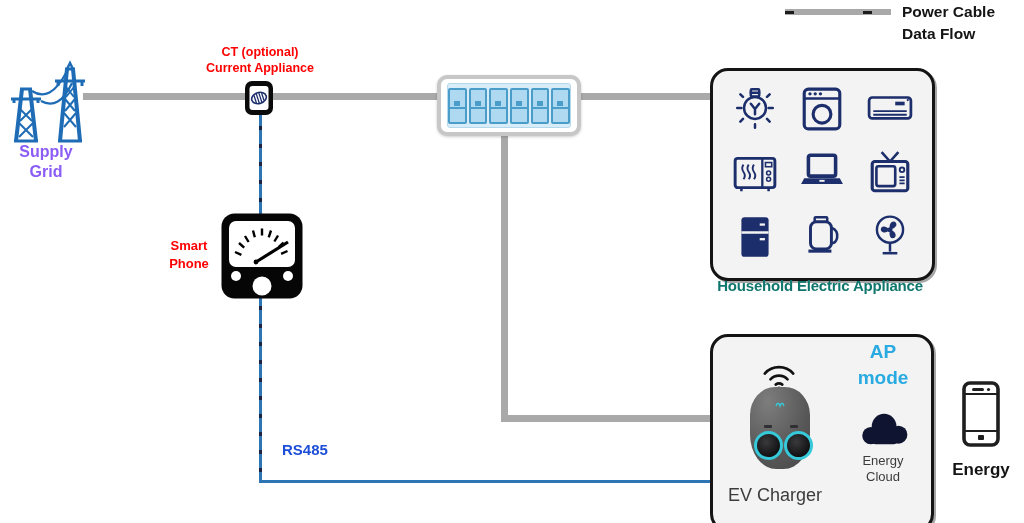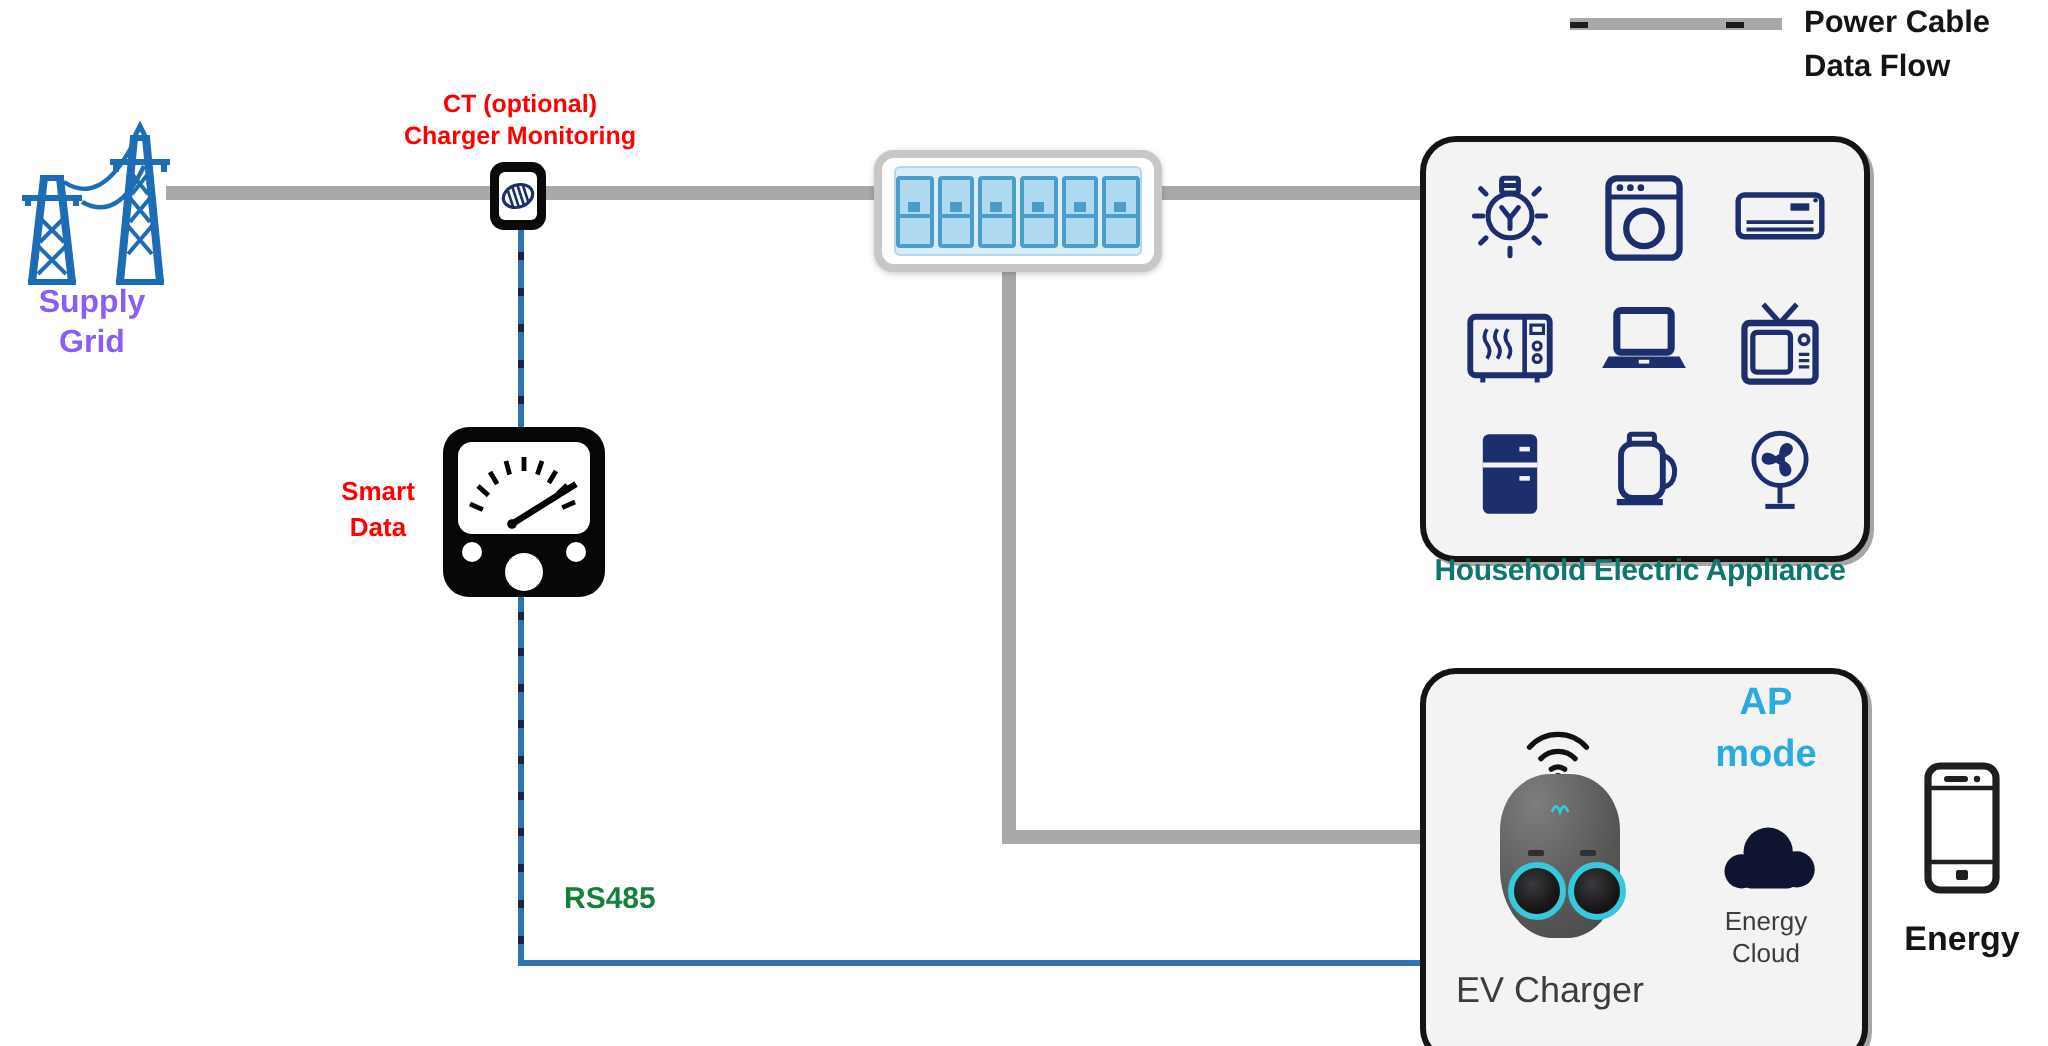--- a/index.html
+++ b/index.html
@@ -49,21 +49,21 @@
     border-radius:42% 42% 44% 44% / 34% 34% 42% 42%;}
   .charger .logo{position:absolute;left:24px;top:12px;}
   .sockets{position:absolute;left:4px;top:44px;display:flex;gap:1px;}
   .ring{width:23px;height:23px;border:3px solid #36c9da;border-radius:50%;
     background:radial-gradient(circle at 40% 35%,#3a3a3e,#121214 70%);}
   .slots{position:absolute;left:14px;top:38px;display:flex;gap:18px;}
   .slot{width:8px;height:2.5px;background:#303034;border-radius:1px;}
 
   .red{color:#ff0000;}
   .cyan{color:#29abe2;}
-  .blue{color:#15803d;}
+  .blue{color:#1d4ed8;}
 </style>
 </head>
 <body>
 
 <div id="canvas">
 
   <div class="abs power-line" style="left:83px;top:93px;width:627px;height:7px;"></div>
   <div class="abs power-line" style="left:501px;top:120px;width:7px;height:302px;"></div>
   <div class="abs power-line" style="left:501px;top:415px;width:209px;height:7px;"></div>
   <div class="abs blue-v" style="left:259px;top:112px;width:2.5px;height:370px;"></div>
@@ -87,21 +87,21 @@
       <path d="M7,38 H37 M10,38 v4 M34,38 v4" stroke-width="3"></path>
       <path d="M15,76 L29,62 M29,76 L15,62 M16,60 L28,48 M28,60 L16,48" stroke-width="2"></path>
       <path d="M10,80 H34" stroke-width="3"></path>
       <path d="M28,30 Q46,42 62,12 M37,40 Q55,50 68,22" stroke-width="2.2"></path>
     </g>
   </svg>
   <div class="abs lbl ml" style="left:0;top:142px;width:92px;font-size:16px;line-height:1.25;">Supply
 Grid</div>
 
   <div class="abs lbl ml red" style="left:185px;top:44px;width:150px;font-size:12.5px;line-height:1.3;">CT (optional)
-Charger Monitoring</div>
+Current Appliance</div>
   <svg class="abs ct-dev" viewBox="0 0 30 36">
     <rect x="1" y="1" width="28" height="34" rx="7" fill="#0a0a0a"></rect>
     <rect x="5.5" y="6" width="19" height="24" rx="3" fill="#ffffff"></rect>
     <g transform="rotate(-18 15 18)" stroke="#1c2e6b" fill="none">
       <ellipse cx="15" cy="18" rx="7.5" ry="5.5" stroke-width="1.6"></ellipse>
       <path d="M11,14 V22 M13.7,12.8 V23.2 M16.4,12.8 V23.2 M19,14 V22" stroke-width="1.3"></path>
     </g>
   </svg>
 
   <div class="abs cu-outer">
@@ -109,21 +109,21 @@
       <span class="breaker"></span>
       <span class="breaker"></span>
       <span class="breaker"></span>
       <span class="breaker"></span>
       <span class="breaker"></span>
       <span class="breaker"></span>
     </div>
   </div>
 
   <div class="abs lbl ml red" style="left:160px;top:237px;width:58px;font-size:13px;line-height:1.35;">Smart
-Data</div>
+Phone</div>
   <svg class="abs" style="left:220px;top:212px;" width="84" height="88" viewBox="0 0 84 88">
     <rect x="1.5" y="1.5" width="81" height="85" rx="13" fill="#060606"></rect>
     <rect x="9" y="9" width="66" height="46" rx="7" fill="#ffffff"></rect>
     <g stroke="#000" stroke-width="2.4">
       <path d="M15,40 L21.4,42.8 M19,31 L24.2,35.7 M25,24 L28.6,30 M33,18.5 L34.8,25.3 M42,16.5 L42,23.5 M51,18.5 L48.7,25.3 M58,23.5 L54.4,29.5 M63.5,30.5 L58.9,34.9 M67.5,39 L61.1,41.8"></path>
     </g>
     <path d="M36,50 L68,30" stroke="#000" stroke-width="3.2"></path>
     <circle cx="36" cy="50" r="2.4" fill="#000"></circle>
     <circle cx="16" cy="64" r="5" fill="#ffffff"></circle>
     <circle cx="68" cy="64" r="5" fill="#ffffff"></circle>

